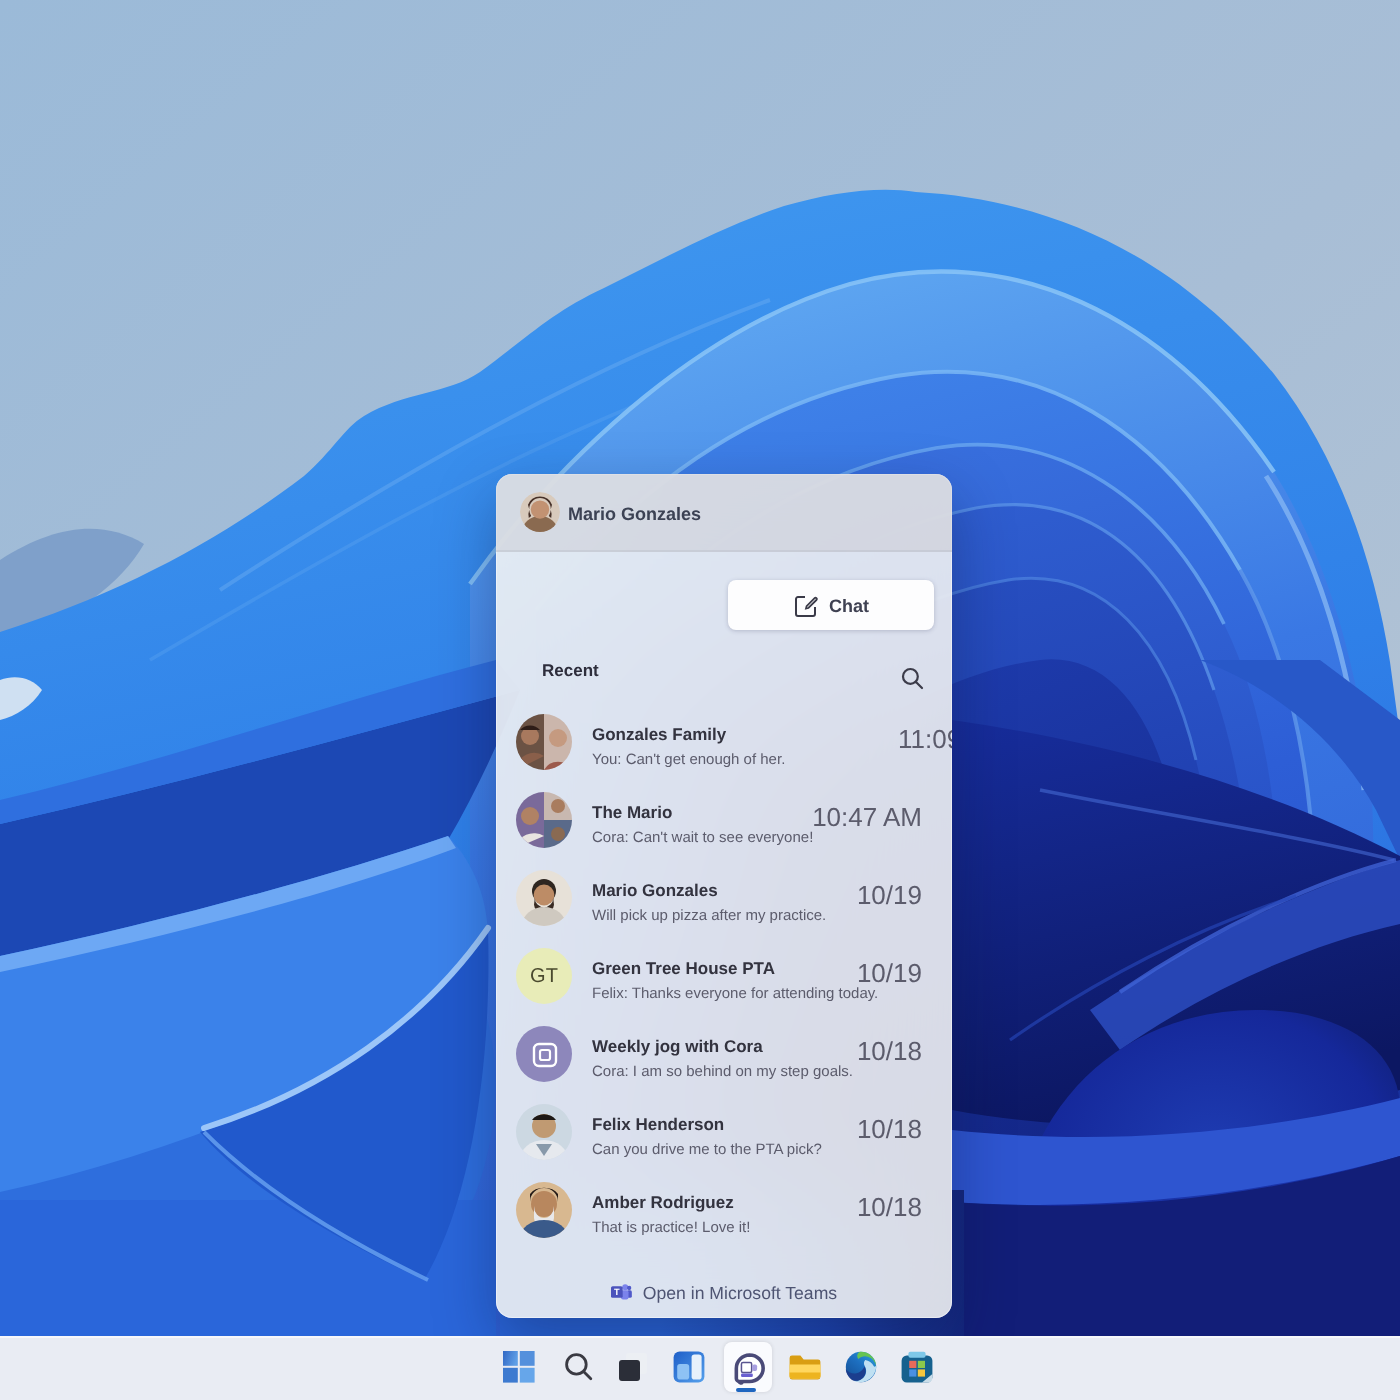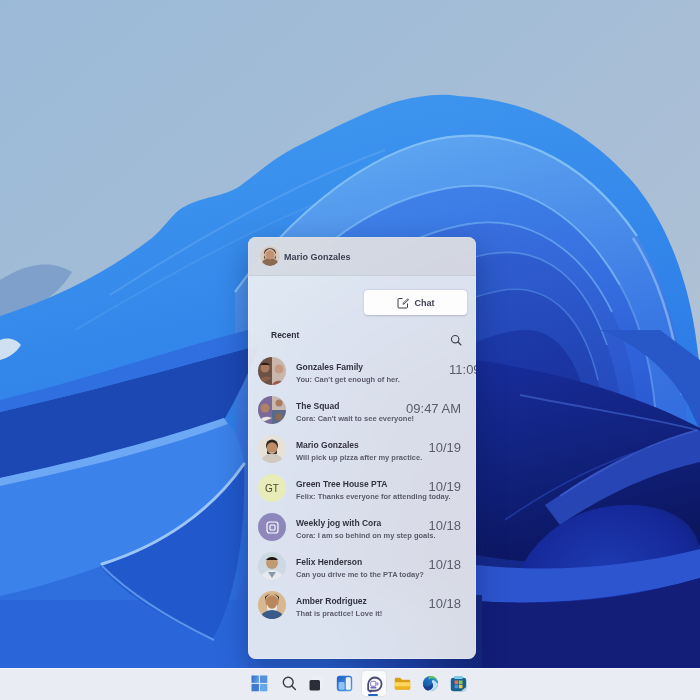--- a/index.html
+++ b/index.html
@@ -22,21 +22,21 @@
   .btn{position:absolute;top:53px;width:103px;height:25px;background:#fdfdfe;
     border-radius:4px;box-shadow:0 0.5px 2px rgba(60,60,90,0.25);
     display:flex;align-items:center;justify-content:center;gap:6px;
     font-size:9px;font-weight:bold;color:#3f4152;}
   #bmeet{left:10px;} #bchat{left:116px;}
   #recent{position:absolute;left:10px;top:93px;font-size:8.5px;font-weight:bold;color:#2e2e3c;margin-left:13px;}
   #srch{position:absolute;right:14px;top:95px;}
   .row{position:absolute;left:0;width:100%;height:39px;}
   .rav{position:absolute;left:10px;top:4px;width:28px;height:28px;border-radius:50%;overflow:hidden;}
   .rnm{position:absolute;left:48px;top:8.5px;font-size:8.5px;font-weight:bold;color:#33333f;white-space:nowrap;}
-  .rsb{position:absolute;left:48px;top:21.5px;font-size:7.5px;color:#5c5c6c;white-space:nowrap;font-weight:bold;}
+  .rsb{position:absolute;left:48px;top:21.5px;font-size:7.5px;color:#5c5c6c;white-space:nowrap;}
   .rtm{position:absolute;right:15px;top:9px;font-size:13px;color:#5c5c6c;}
   #foot{position:absolute;left:0;bottom:8px;width:100%;text-align:center;
     font-size:8.8px;color:#4e5472;}
   
   #tbar{position:absolute;left:0;top:668px;width:700px;height:32px;
     background:#e9ecf3;border-top:1px solid rgba(255,255,255,0.6);}
   .ti{position:absolute;top:7px;width:17px;height:17px;}
   #tchat{position:absolute;left:361.5px;top:671px;width:24.5px;height:24.5px;background:#fafbfe;
     border-radius:4px;box-shadow:0 0 2px rgba(0,0,0,0.12);}
   #tind{position:absolute;left:368px;top:693.8px;width:9.5px;height:2.6px;border-radius:2px;background:#1f66c0;}
@@ -199,23 +199,23 @@
     <div class="row" style="top:155px;">
       <div class="rav"><svg width="28" height="28">
             <rect width="14" height="28" fill="#7a6a9a"></rect>
             <rect x="14" width="14" height="14" fill="#c8b8b0"></rect>
             <rect x="14" y="14" width="14" height="14" fill="#5a6a8a"></rect>
             <circle cx="7" cy="12" r="4.5" fill="#b08264"></circle>
             <path d="M0,28 a9,8 0 0 1 14,-6 Z" fill="#e8e4e0"></path>
             <circle cx="21" cy="7" r="3.5" fill="#a97c5e"></circle>
             <circle cx="21" cy="21" r="3.5" fill="#8a6a52"></circle>
           </svg></div>
-      <div class="rnm">The Squad</div>
+      <div class="rnm">The Mario</div>
         <div class="rsb">Cora: Can't wait to see everyone!</div>
-        <div class="rtm">09:47 AM</div>
+        <div class="rtm">10:47 AM</div>
     </div>
     <div class="row" style="top:194px;">
       <div class="rav"><svg width="28" height="28">
             <rect width="28" height="28" fill="#e7e1d8"></rect>
             <circle cx="14" cy="10.5" r="6" fill="#2f2620"></circle>
             <circle cx="14" cy="12.5" r="5.2" fill="#bd8c66"></circle>
             <path d="M 9.4,14 a 4.6,4.6 0 0 0 9.2,0 l 0.4,3.4 a 5,3.8 0 0 1 -10,0 Z" fill="#3a2c24"></path>
             <path d="M 3,28 a 11,9.5 0 0 1 22,0 Z" fill="#cfc9c0"></path>
           </svg></div>
       <div class="rnm">Mario Gonzales</div>
@@ -241,35 +241,43 @@
     </div>
     <div class="row" style="top:311px;">
       <div class="rav"><svg width="28" height="28">
             <rect width="28" height="28" fill="#ccd8e2"></rect>
             <circle cx="14" cy="11" r="6" fill="#c09a72"></circle>
             <path d="M8,8 a7,6 0 0 1 12,0 Z" fill="#1e1814"></path>
             <path d="M2,28 a12,10 0 0 1 24,0 Z" fill="#e6e9ee"></path>
             <path d="M10,20 l8,0 -4,6 Z" fill="#8899aa"></path>
           </svg></div>
       <div class="rnm">Felix Henderson</div>
-        <div class="rsb">Can you drive me to the PTA today?</div>
+        <div class="rsb">Can you drive me to the PTA pick?</div>
         <div class="rtm">10/18</div>
     </div>
     <div class="row" style="top:350px;">
       <div class="rav"><svg width="28" height="28">
             <rect width="28" height="28" fill="#d8b890"></rect>
             <circle cx="14" cy="11" r="6.5" fill="#b8875e"></circle>
             <path d="M7,10 a7,7 0 0 1 14,0 l0,-4 a8,6 0 0 0 -14,0 Z" fill="#241a16"></path>
             <path d="M9,12 a5,6 0 0 0 10,0 l0,6 a5,5 0 0 1 -10,0 Z" fill="#e8e8ea"></path>
             <path d="M2,28 a12,9 0 0 1 24,0 Z" fill="#3a5a8a"></path>
           </svg></div>
       <div class="rnm">Amber Rodriguez</div>
         <div class="rsb">That is practice! Love it!</div>
         <div class="rtm">10/18</div>
     </div>
+    <div id="foot"><svg width="11" height="10" viewBox="0 0 13 12" style="vertical-align:-1.5px;margin-right:5px;">
+          <circle cx="9" cy="3.2" r="1.8" fill="#7b83eb"></circle>
+          <circle cx="11.4" cy="3.6" r="1.3" fill="#5059c9"></circle>
+          <rect x="10" y="5" width="3" height="4.5" rx="1" fill="#5059c9"></rect>
+          <rect x="6.5" y="5" width="4.5" height="5.5" rx="1.2" fill="#7b83eb"></rect>
+          <rect x="0.5" y="2.5" width="7" height="7" rx="1" fill="#4b53bc"></rect>
+          <text x="4" y="7.9" font-size="5.5" fill="#fff" text-anchor="middle" font-family="Liberation Sans" font-weight="bold">T</text>
+        </svg>Open in Microsoft Teams</div>
   </div>
 
   <div id="tbar"></div>
   <div id="tchat"></div>
   <div id="tind"></div>
   <svg class="ti" style="left:251px;top:675px;" viewBox="0 0 17 17">
     <defs>
         <linearGradient id="winG" x1="0" y1="0" x2="1" y2="0.3">
           <stop offset="0" stop-color="#3268c4"></stop>
           <stop offset="1" stop-color="#5e9ee6"></stop>

